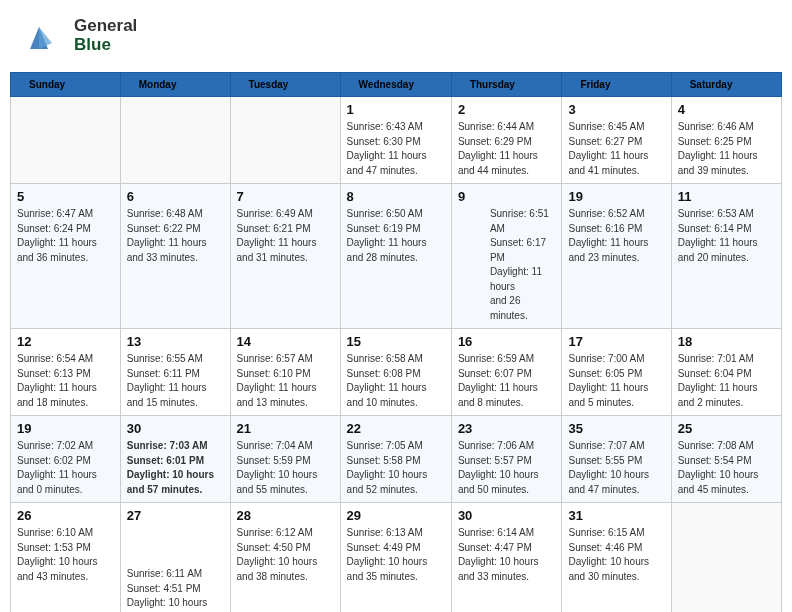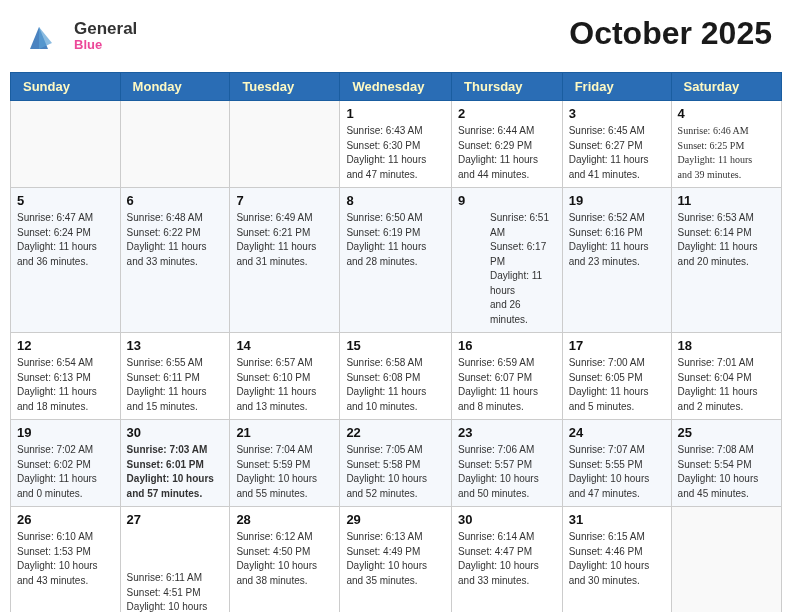--- a/index.html
+++ b/index.html
@@ -29,24 +29,24 @@
       font-size: 16px;
       color: #444;
     }
     .calendar {
       width: 100%;
       border-collapse: collapse;
       border: 1px solid #ccc;
     }
     .calendar th {
       background-color: #2a6db5;
-      color: #fef9c3;
+      color: #000000;
       text-align: left;
-      padding: 6px 12px;
-      font-size: 13px;
+      padding: 6px 18px;
+      font-size: 10px;
       border: 1px solid #1a5da0;
     }
     .calendar td {
       border: 1px solid #ccc;
       vertical-align: top;
       padding: 5px 6px;
       width: 113px;
       min-height: 80px;
       font-size: 11px;
       color: #333;
@@ -87,25 +87,24 @@
 <body>
 
 <div class="header">
   <div class="logo-wrapper">
     <svg class="logo-svg" width="38" height="38" viewBox="0 0 38 38">
       <polygon points="10,30 19,8 28,30" fill="#2a6db5" opacity="0.85"></polygon>
       <polygon points="19,8 32,24 19,30" fill="#5a9fd4" opacity="0.7"></polygon>
     </svg>
     <div class="logo-name">
       <span style="font-size:17px;font-weight:bold;color:#333;">General</span>
-      <span style="font-size:13px;font-weight:bold;color:#ec4899;">Blue</span>
+      <span style="font-size:17px;font-weight:bold;color:#14532d;">Blue</span>
     </div>
   </div>
   <div class="title-section">
-    <div class="month-title">October 2025</div>
   </div>
 </div>
 
 <table class="calendar">
   <thead>
     <tr>
     <th>Sunday</th>
         <th>Monday</th>
         <th>Tuesday</th>
         <th>Wednesday</th>
@@ -135,21 +134,21 @@
         </td>
         <td>
           <div class="day-number">3</div>
           <div class="day-info" style="white-space: pre-line;">Sunrise: 6:45 AM
 Sunset: 6:27 PM
 Daylight: 11 hours
 and 41 minutes.</div>
         </td>
         <td>
           <div class="day-number">4</div>
-          <div class="day-info" style="white-space: pre-line; font-family: Liberation Serif, serif;">Sunrise: 6:46 AM
+          <div class="day-info" style="white-space: pre-line;">Sunrise: 6:46 AM
 Sunset: 6:25 PM
 Daylight: 11 hours
 and 39 minutes.</div>
         </td>
       </tr>
       <tr>
         <td>
           <div class="day-number">5</div>
           <div class="day-info" style="white-space: pre-line;">Sunrise: 6:47 AM
 Sunset: 6:24 PM
@@ -280,21 +279,21 @@
 and 52 minutes.</div>
         </td>
         <td>
           <div class="day-number">23</div>
           <div class="day-info" style="white-space: pre-line;">Sunrise: 7:06 AM
 Sunset: 5:57 PM
 Daylight: 10 hours
 and 50 minutes.</div>
         </td>
         <td>
-          <div class="day-number">24</div>
+          <div class="day-number">35</div>
           <div class="day-info" style="white-space: pre-line;">Sunrise: 7:07 AM
 Sunset: 5:55 PM
 Daylight: 10 hours
 and 47 minutes.</div>
         </td>
         <td>
           <div class="day-number">25</div>
           <div class="day-info" style="white-space: pre-line;">Sunrise: 7:08 AM
 Sunset: 5:54 PM
 Daylight: 10 hours

